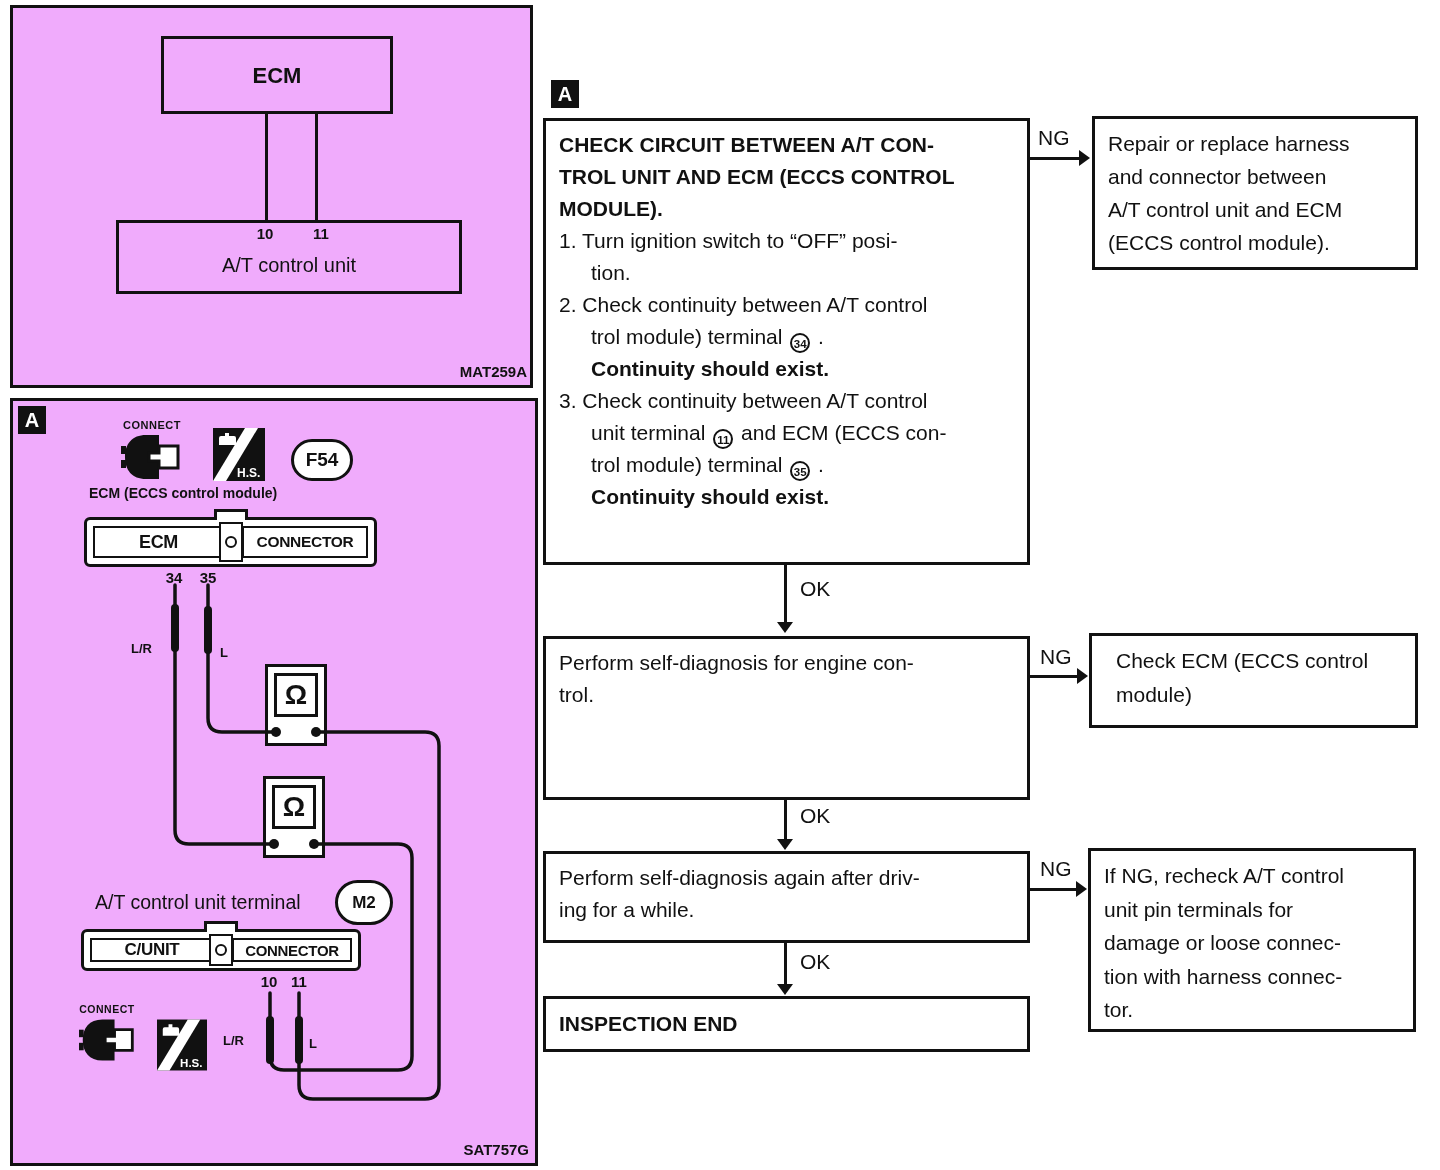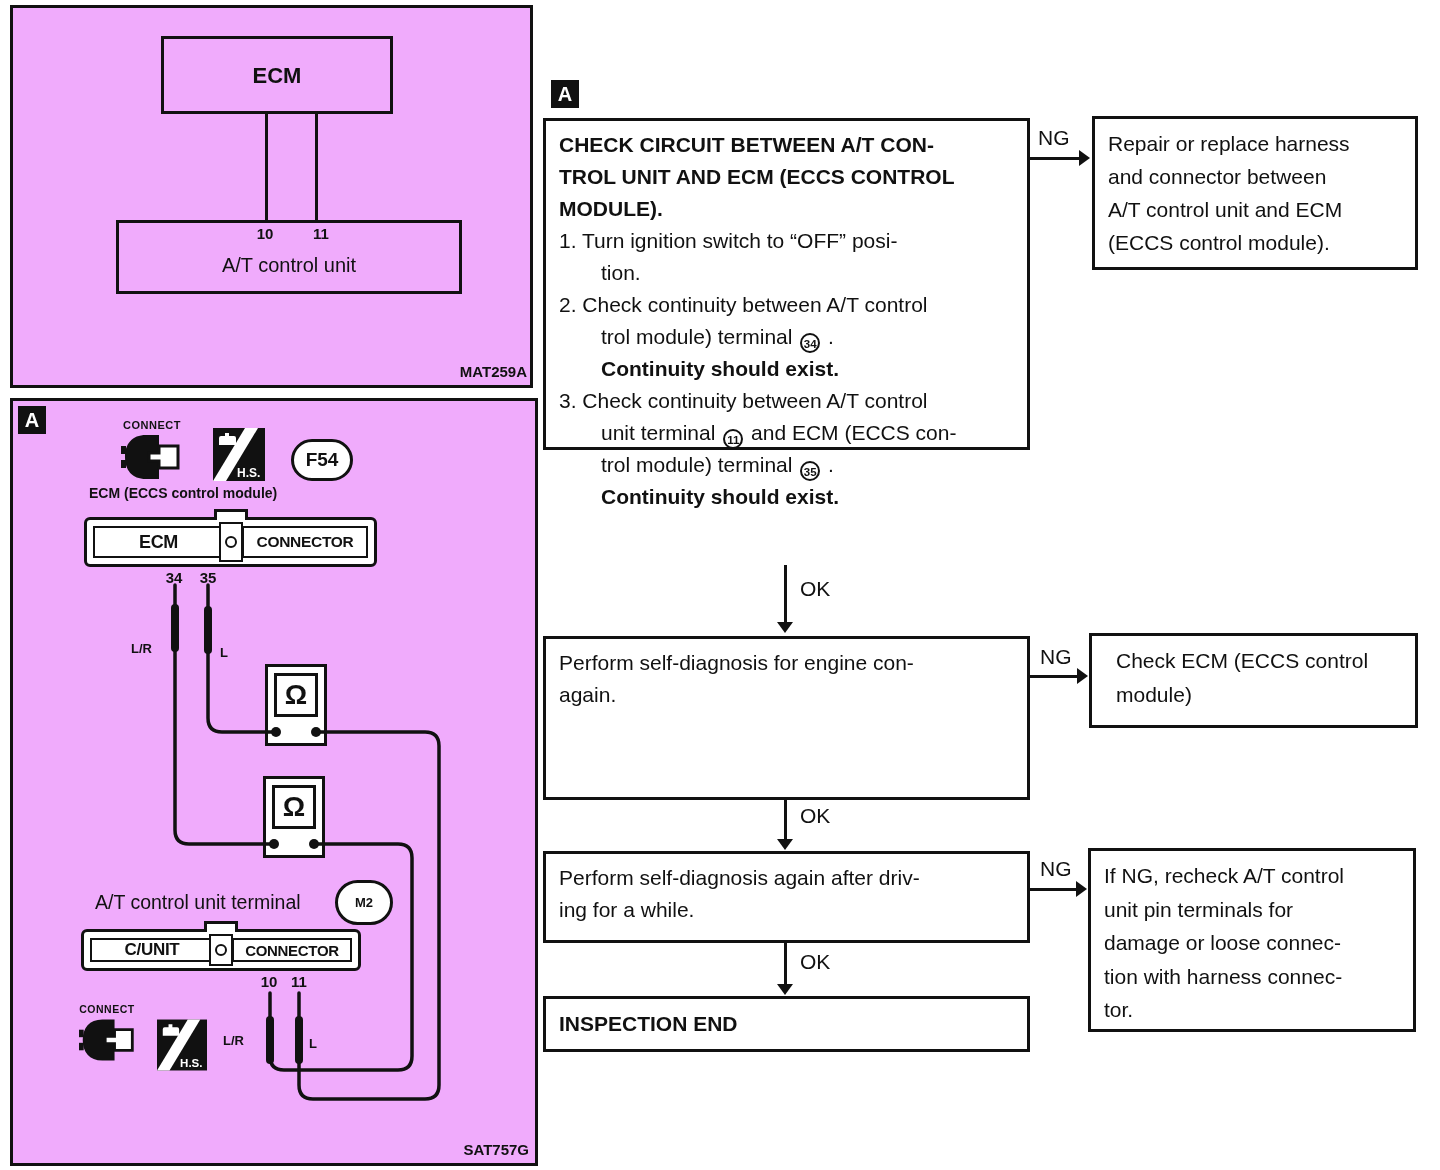--- a/index.html
+++ b/index.html
@@ -27,21 +27,21 @@
   .strip-mid::after{content:"";width:8px;height:8px;border:2px solid #111;border-radius:50%;}
   .ohm{position:absolute;border:3px solid #111;background:#fff;box-sizing:border-box;z-index:1;}
   .ohm-inner{position:absolute;left:6px;top:6px;right:6px;height:38px;border:3px solid #111;
              display:flex;align-items:center;justify-content:center;font-weight:bold;font-size:28px;}
   .wsvg{position:absolute;left:0;top:0;z-index:2;pointer-events:none;}
   
   .fbox{position:absolute;border:3px solid #111;box-sizing:border-box;background:#fff;
         font-size:21px;line-height:32px;padding:8px 13px;}
   .fbox .ln{white-space:pre-wrap;}
   .ln.b{font-weight:bold;}
-  .ln.i{margin-left:42px;}
+  .ln.i{margin-left:32px;}
   .circ{display:inline-block;width:20px;height:20px;border:2px solid #111;border-radius:50%;
         font-weight:bold;font-size:11.5px;line-height:19px;text-align:center;vertical-align:-4px;
         margin:0 2px;box-sizing:border-box;}
   .lbl{position:absolute;font-size:21px;}
   .harrow{position:absolute;height:3px;background:#111;}
   .harrow::after{content:"";position:absolute;right:-10px;top:-7px;
                  border-left:11px solid #111;border-top:8px solid transparent;border-bottom:8px solid transparent;}
   .varrow{position:absolute;width:3px;background:#111;}
   .varrow::after{content:"";position:absolute;bottom:-10px;left:-7px;
                  border-top:11px solid #111;border-left:8px solid transparent;border-right:8px solid transparent;}
@@ -111,21 +111,21 @@
         <span>Ω</span>
       </div>
     </div>
     <div class="ohm" style="left:250px;top:375px;width:62px;height:82px;">
       <div class="ohm-inner">
         <span>Ω</span>
       </div>
     </div>
 
     <div class="cap-r" style="left:82px;top:490px;">A/T control unit terminal</div>
-    <div class="oval" style="left:322px;top:479px;width:58px;height:45px;font-size:13px;">
+    <div class="oval" style="left:322px;top:479px;width:58px;height:45px;font-size:17px;">
       <span>M2</span>
     </div>
 
     <div class="strip" style="left:68px;top:528px;width:280px;height:42px;">
       <div class="strip-tab"></div>
       <div class="strip-cell" style="left:6px;width:120px;font-size:17px;">
         <span>C/UNIT</span>
       </div>
       <div class="strip-mid"></div>
       <div class="strip-cell" style="right:6px;width:116px;font-size:15px;">
@@ -171,21 +171,21 @@
         <circle cx="263" cy="331" r="5"></circle>
           <circle cx="303" cy="331" r="5"></circle>
         <circle cx="261" cy="443" r="5"></circle>
           <circle cx="301" cy="443" r="5"></circle>
       </g>
     </svg>
   </div>
 
   <div class="abadge" style="left:551px;top:80px;">A</div>
 
-  <div class="fbox" style="left:543px;top:118px;width:487px;height:332px;">
+  <div class="fbox" style="left:543px;top:118px;width:487px;height:447px;">
       <div class="ln b">CHECK CIRCUIT BETWEEN A/T CON-</div>
       <div class="ln b">TROL UNIT AND ECM (ECCS CONTROL</div>
       <div class="ln b">MODULE).</div>
       <div class="ln">1. Turn ignition switch to “OFF” posi-</div>
       <div class="ln i">tion.</div>
       <div class="ln">2. Check continuity between A/T control</div>
       <div class="ln i">trol module) terminal <span class="circ">34</span> .</div>
       <div class="ln b i">Continuity should exist.</div>
       <div class="ln">3. Check continuity between A/T control</div>
       <div class="ln i">unit terminal <span class="circ">11</span> and ECM (ECCS con-</div>
@@ -200,21 +200,21 @@
       <div class="ln">and connector between</div>
       <div class="ln">A/T control unit and ECM</div>
       <div class="ln">(ECCS control module).</div>
     </div>
 
   <div class="varrow" style="left:784px;top:565px;height:58px;"></div>
   <span class="lbl" style="left:800px;top:577px;">OK</span>
 
   <div class="fbox" style="left:543px;top:636px;width:487px;height:164px;">
       <div class="ln">Perform self-diagnosis for engine con-</div>
-      <div class="ln">again.</div>
+      <div class="ln">trol.</div>
     </div>
 
   <span class="lbl" style="left:1040px;top:645px;">NG</span>
   <div class="harrow" style="left:1030px;top:675px;width:48px;"></div>
   <div class="fbox" style="left:1089px;top:633px;width:329px;height:95px;line-height:34px;padding-left:24px;">
       <div class="ln">Check ECM (ECCS control</div>
       <div class="ln">module)</div>
     </div>
 
   <div class="varrow" style="left:784px;top:800px;height:40px;"></div>

